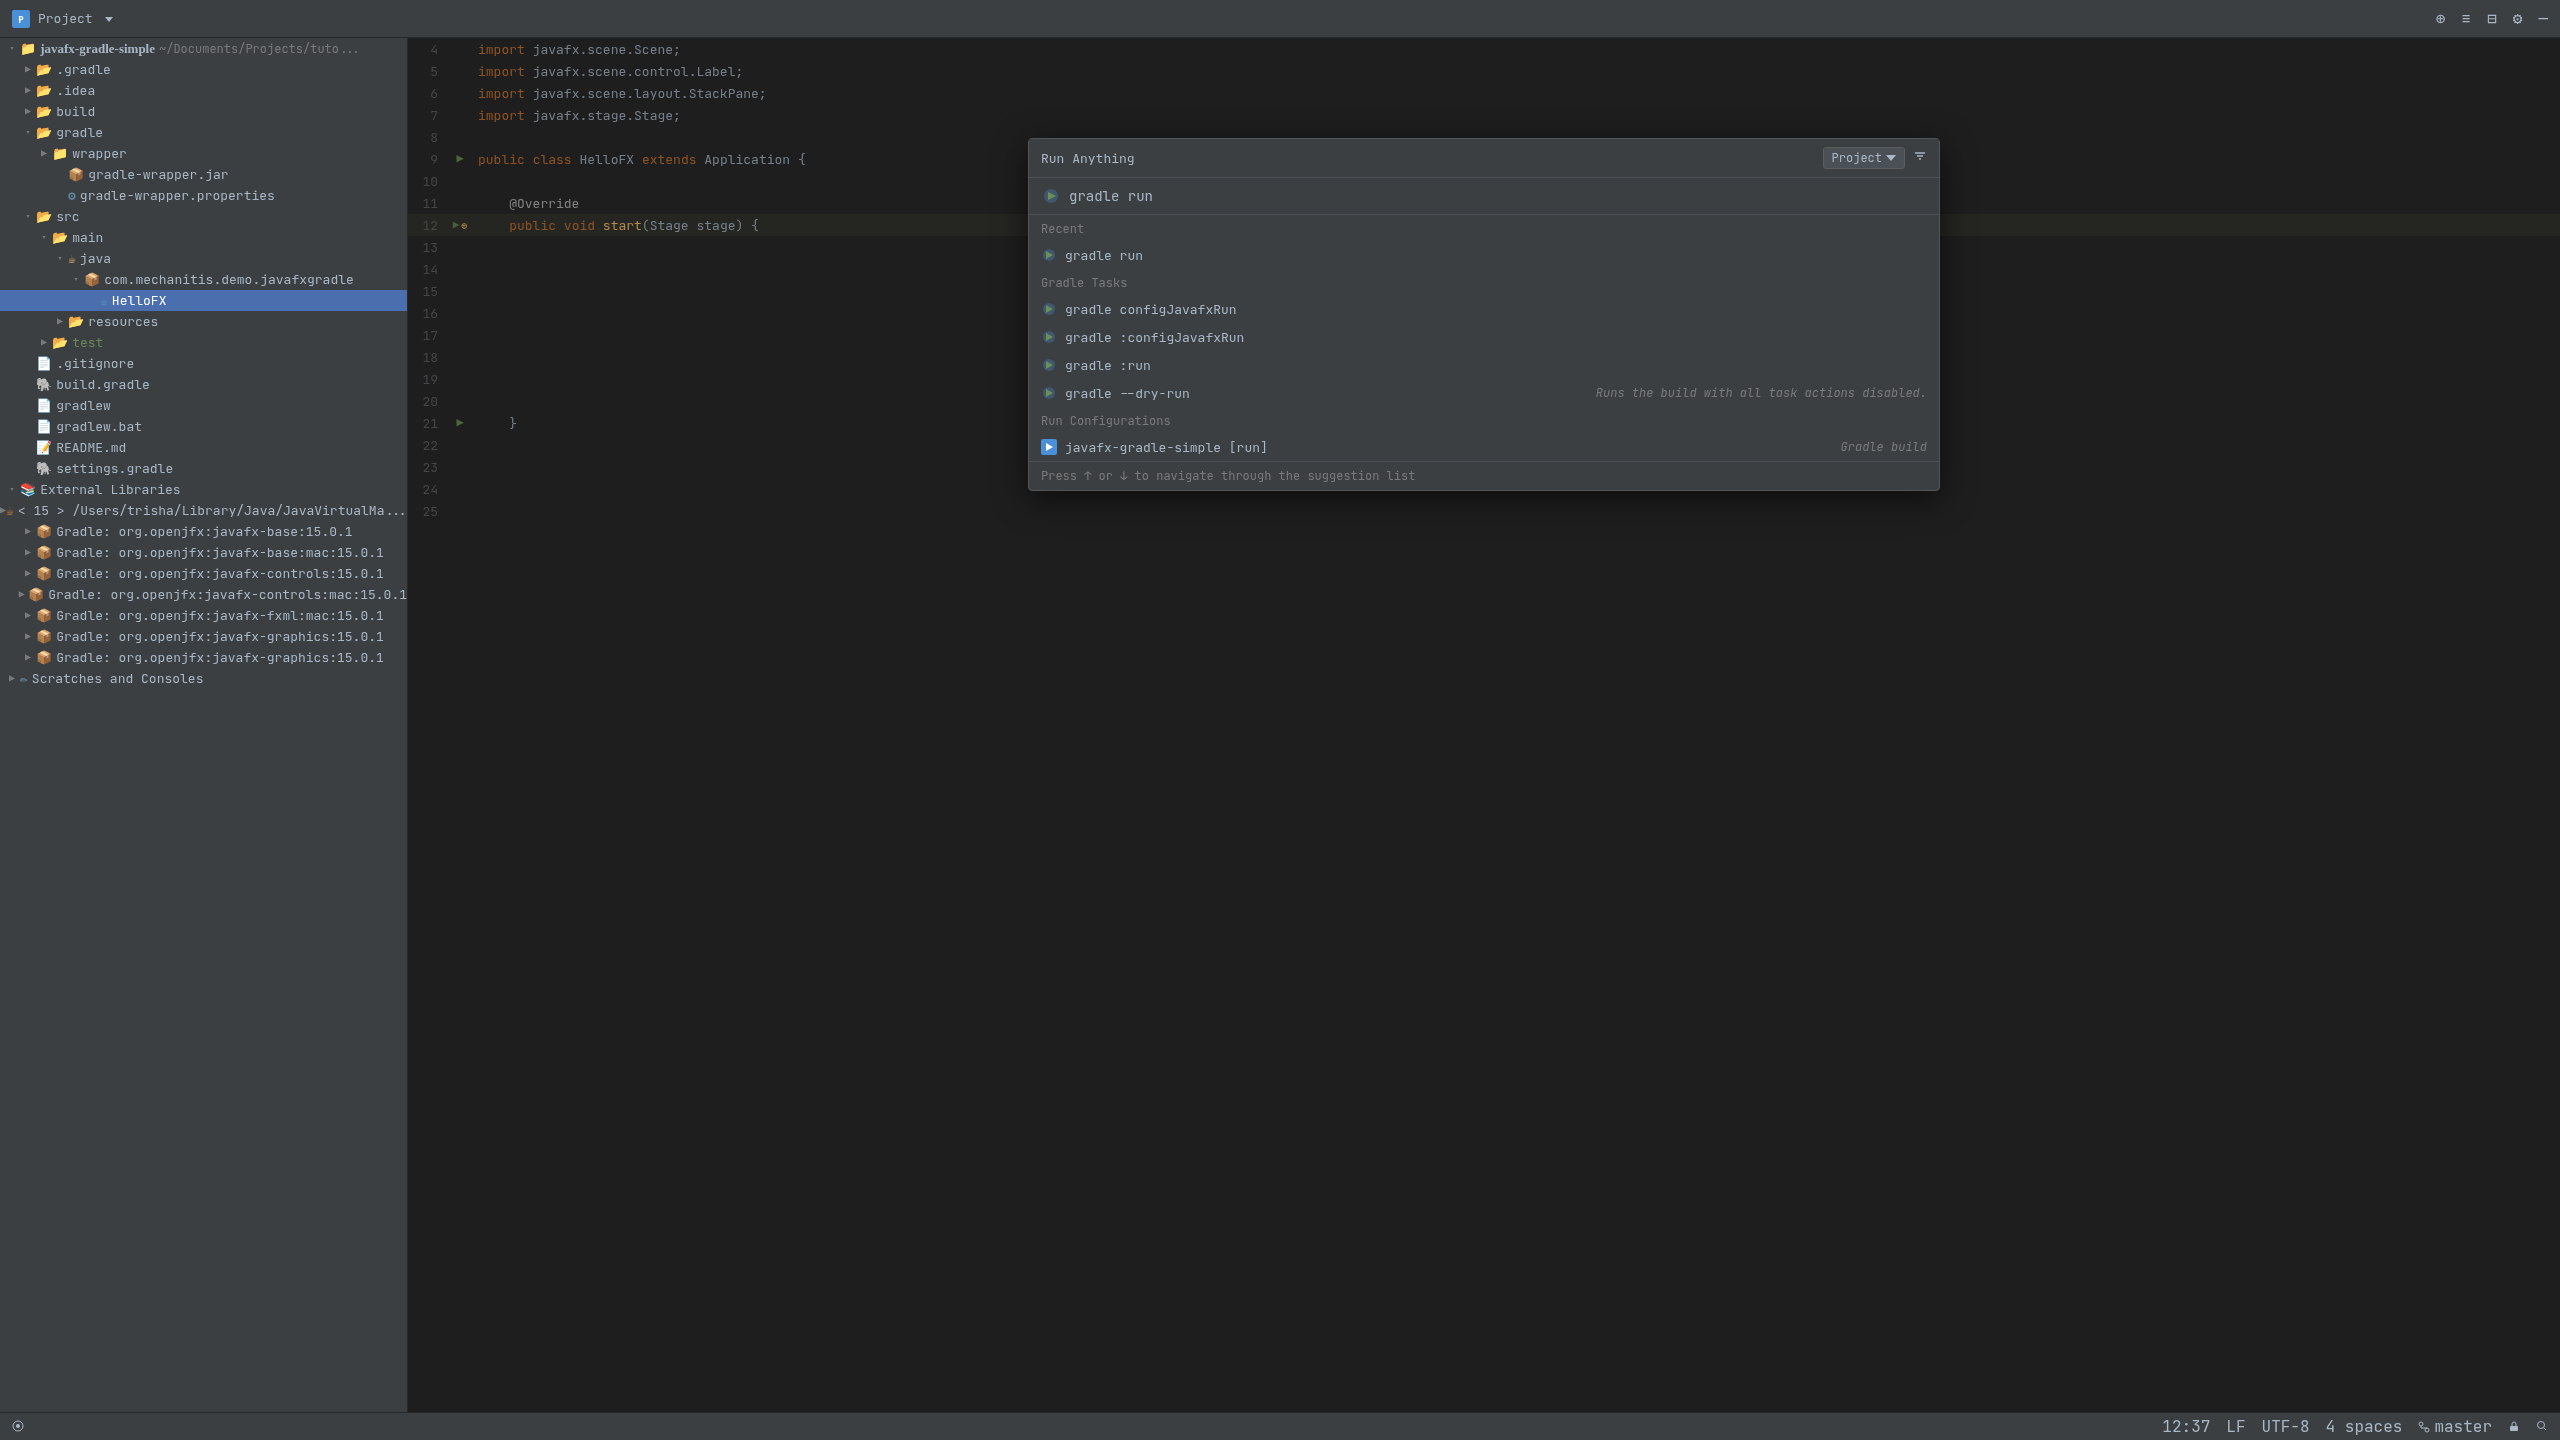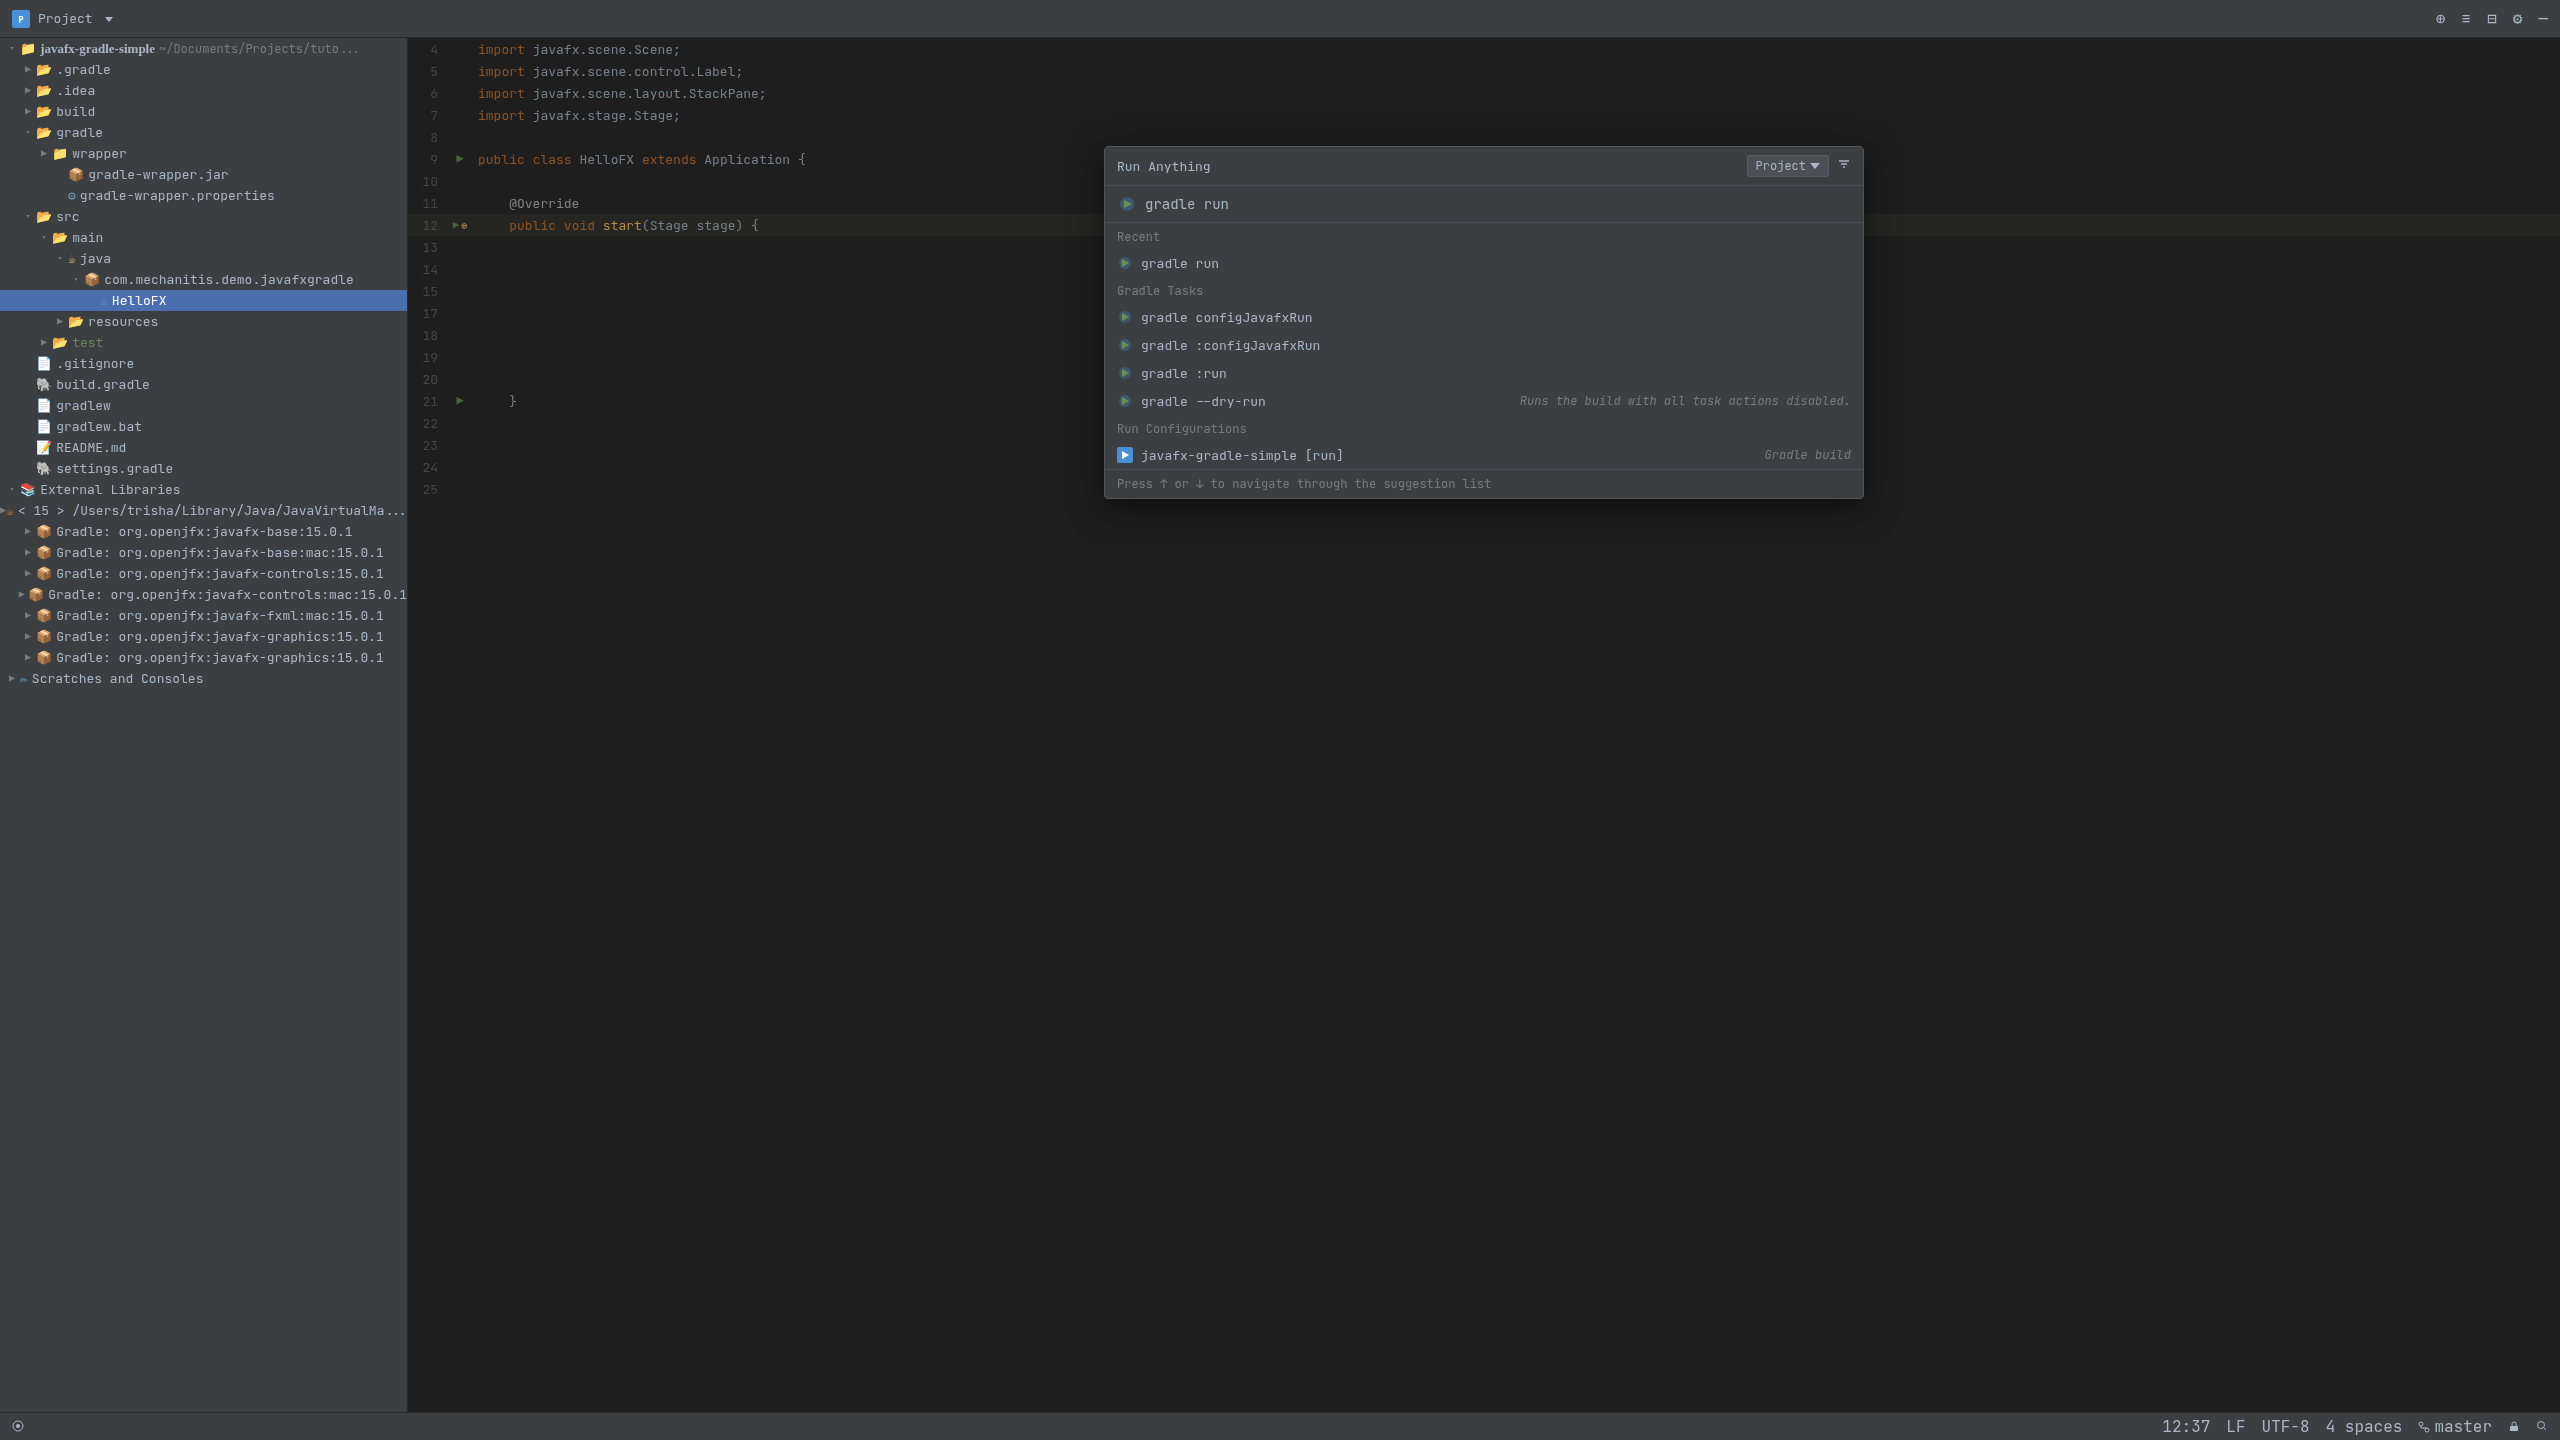--- a/index.html
+++ b/index.html
@@ -133,23 +133,22 @@
       display: flex;
       justify-content: center;
       align-items: flex-start;
       padding-top: 100px;
       z-index: 100;
     }
     .run-anything-dialog {
       background: #3c3f41;
       border: 1px solid #555;
       border-radius: 4px;
-      width: 760px;
+      width: 912px;
       box-shadow: 0 8px 32px rgba(0,0,0,0.6);
-      margin-top: 8px;
     }
     .dialog-header {
       display: flex;
       align-items: center;
       justify-content: space-between;
       padding: 8px 12px;
       border-bottom: 1px solid #4b5056;
       background: #3c3f41;
     }
     .dialog-title {
@@ -586,20 +585,25 @@
         <span class="line-gutter"></span>
         <span class="line-code"> </span>
       </div>
       <div class="code-line">
         <span class="line-number">14</span>
         <span class="line-gutter"></span>
         <span class="line-code"> </span>
       </div>
       <div class="code-line">
         <span class="line-number">15</span>
+        <span class="line-gutter"></span>
+        <span class="line-code"> </span>
+      </div>
+      <div class="code-line">
+        <span class="line-number">16</span>
         <span class="line-gutter"></span>
         <span class="line-code"> </span>
       </div>
       <div class="code-line">
         <span class="line-number">17</span>
         <span class="line-gutter"></span>
         <span class="line-code"> </span>
       </div>
       <div class="code-line">
         <span class="line-number">18</span>

